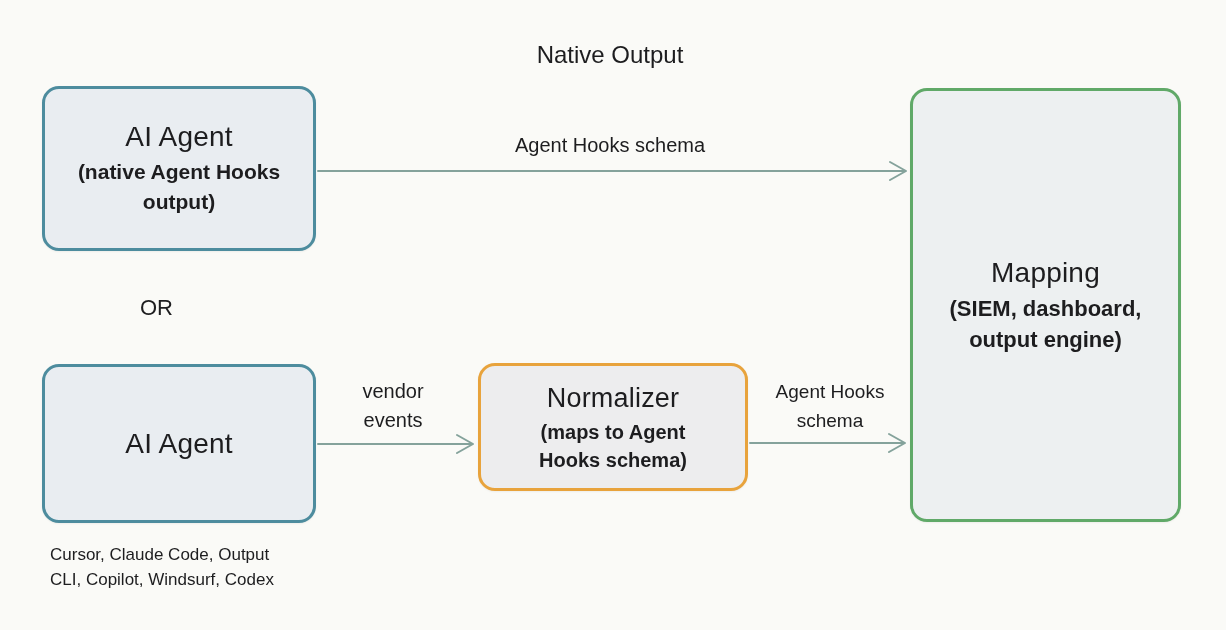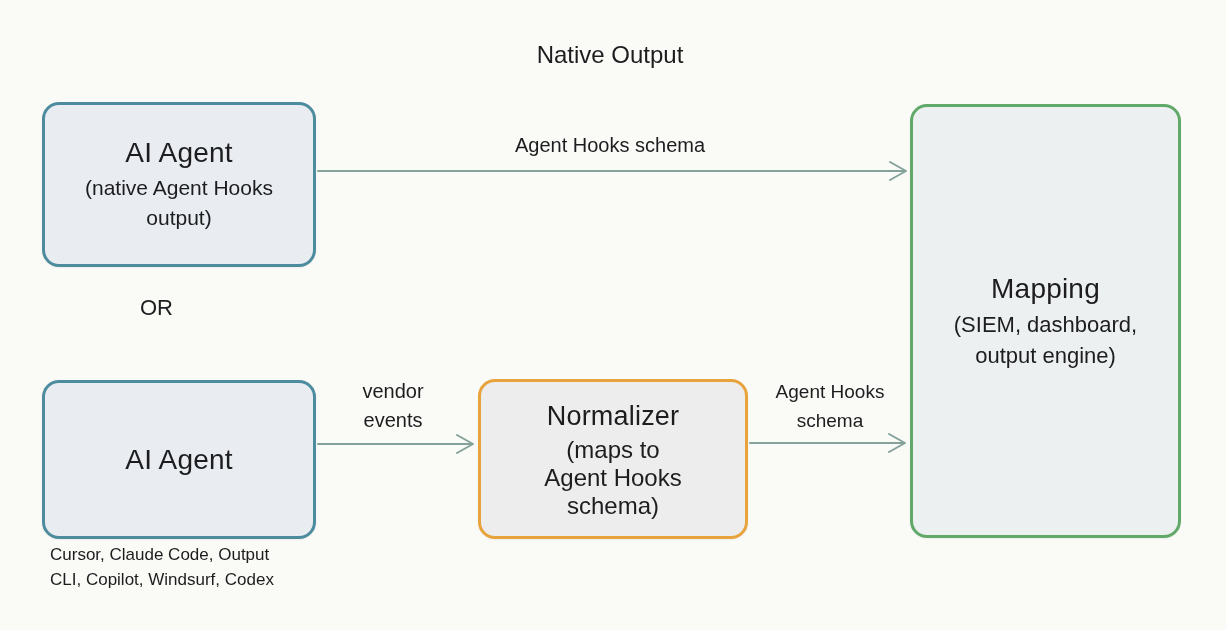--- a/index.html
+++ b/index.html
@@ -25,38 +25,37 @@
   .stage{position:absolute;inset:0;width:1226px;height:630px;}
   .node{
     position:absolute;
     border-radius:17px;
     display:flex;
     flex-direction:column;
     align-items:center;
     justify-content:center;
     text-align:center;
     box-shadow:0 1px 2px rgba(0,0,0,0.05);
-    margin-top:16px;
   }
   .node-title{font-size:28px;font-weight:500;letter-spacing:0.2px;line-height:34px;}
-  .node-subtitle{font-size:21px;font-weight:400;line-height:30px;margin-top:3px;}
+  .node-subtitle{font-size:21px;font-weight:700;line-height:30px;margin-top:3px;}
   .agent-box{
     border:3px solid var(--agent-border);
     background:var(--agent-fill);
   }
   #ai-agent-native{left:42px;top:86px;width:274px;height:165px;}
   #ai-agent-native .node-subtitle{max-width:212px;}
   #ai-agent-vendor{left:42px;top:364px;width:274px;height:159px;}
   #normalizer{
-    left:478px;top:363px;width:270px;height:160px;
+    left:478px;top:363px;width:270px;height:128px;
     border:3px solid var(--normalizer-border);
     background:var(--normalizer-fill);
   }
   #normalizer .node-title{font-size:27px;}
-  #normalizer .node-subtitle{max-width:160px;font-size:24px;line-height:28px;}
+  #normalizer .node-subtitle{max-width:160px;font-size:20px;line-height:28px;}
   #consumer{
     left:910px;top:88px;width:271px;height:434px;
     border:3px solid var(--consumer-border);
     background:var(--consumer-fill);
   }
   #consumer .node-subtitle{max-width:205px;font-size:22px;line-height:31px;}
   .section-title{
     position:absolute;
     font-size:24px;
     font-weight:500;

